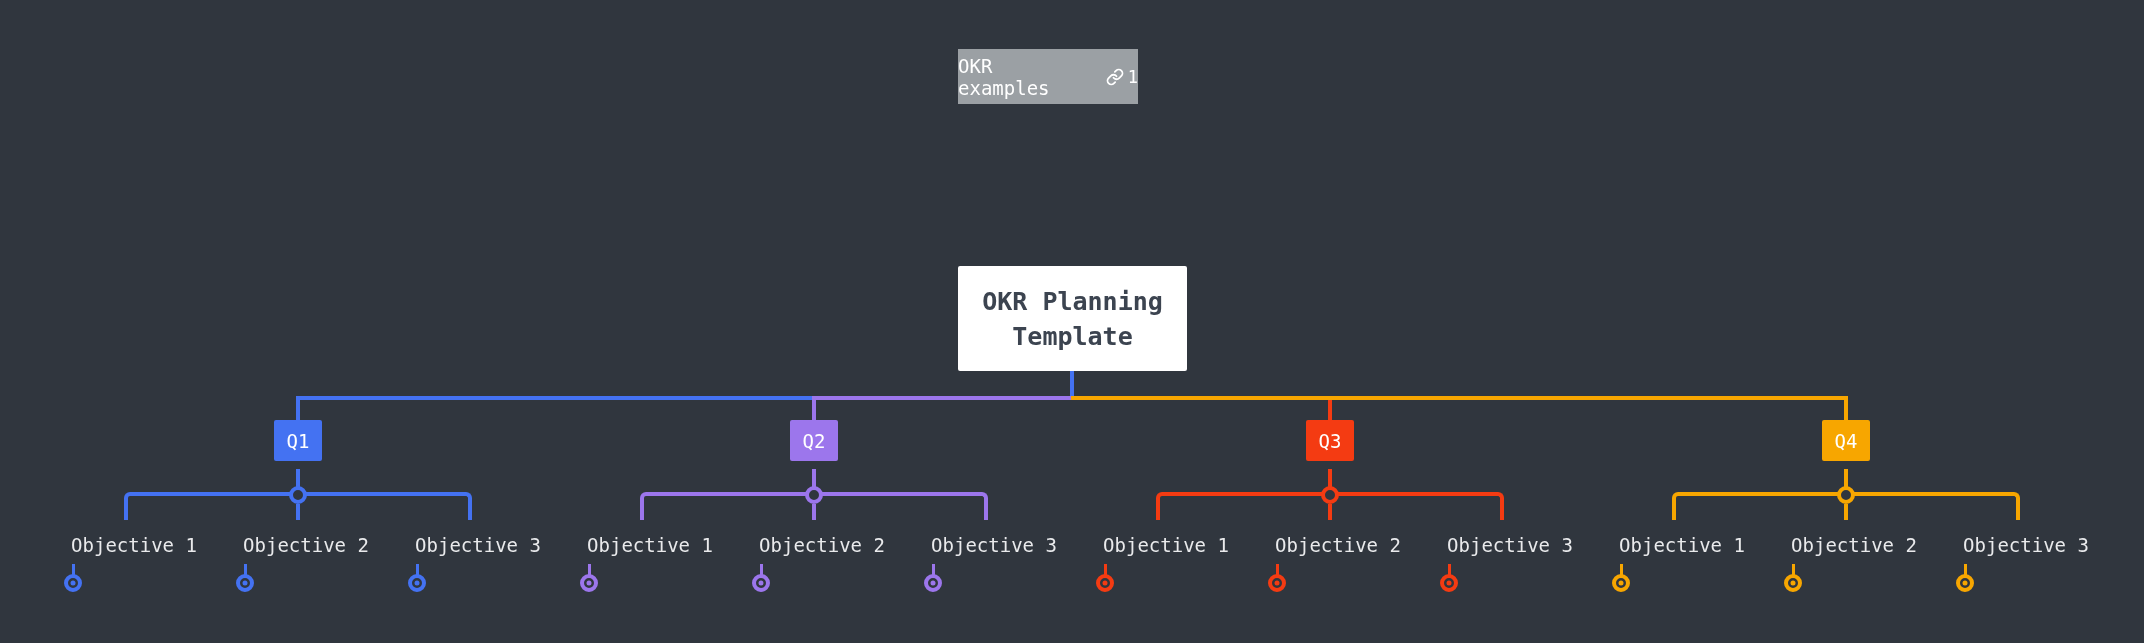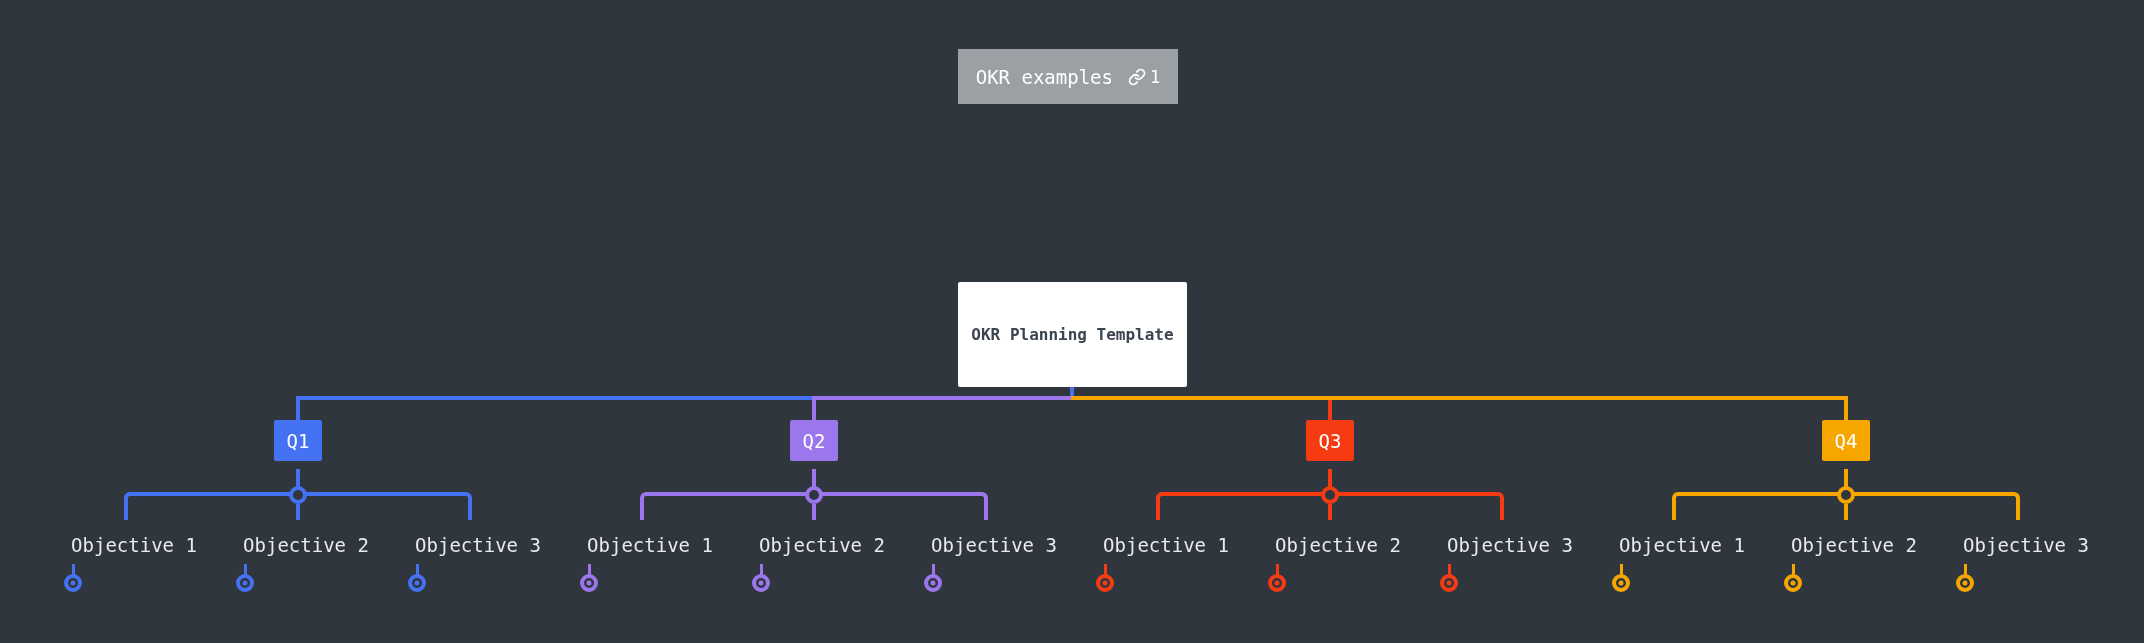--- a/index.html
+++ b/index.html
@@ -5,36 +5,36 @@
   html,body{margin:0;padding:0;background:#30363E;}
   .canvas{
     position:relative;
     width:2144px;height:643px;
     background:var(--bg,#30363E);
     font-family:"DejaVu Sans Mono", monospace;
     overflow:hidden;
   }
   
   .badge{
-    position:absolute;left:958px;top:49px;width:220px;height:55px;
+    position:absolute;left:958px;top:49px;width:180px;height:55px;
     background:var(--badge-bg,#9BA0A4);
     color:var(--badge-text,#fff);
     display:flex;align-items:center;justify-content:center;
     font-size:19px;cursor:default;
   }
   .badge .link-ic{display:inline-flex;margin-left:15px;margin-right:4px;}
   .badge .cnt{font-size:17px;}
   
   .root-node{
     position:absolute;left:958px;top:266px;width:229px;height:105px;
     box-sizing:border-box;padding:0 12px;
     background:var(--root-bg,#fff);color:var(--root-text,#3C4450);
-    font-weight:bold;font-size:16px;line-height:35px;
+    font-weight:bold;font-size:25px;line-height:35px;
     display:flex;align-items:center;justify-content:center;text-align:center;
-    border-radius:2px;z-index:3;margin-top:16px;
+    border-radius:2px;z-index:3;
   }
   
   .seg{position:absolute;background:#888;}
   .stem-root{left:1070px;top:371px;width:4px;height:25px;background:var(--q1);z-index:2;}
   .bar-b{left:296px;top:396px;width:516px;height:4px;background:var(--q1);}
   .bar-p{left:812px;top:396px;width:259px;height:4px;background:var(--q2);}
   .bar-o{left:1071px;top:396px;width:777px;height:4px;background:var(--q4);}
   .drop-1{left:296px;top:400px;width:4px;height:20px;background:var(--q1);}
   .drop-2{left:812px;top:400px;width:4px;height:20px;background:var(--q2);}
   .drop-3{left:1328px;top:400px;width:4px;height:20px;background:var(--q3);}

